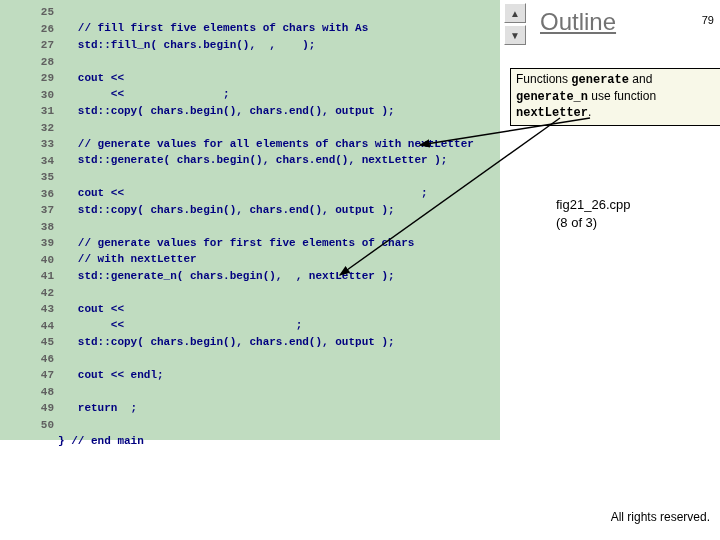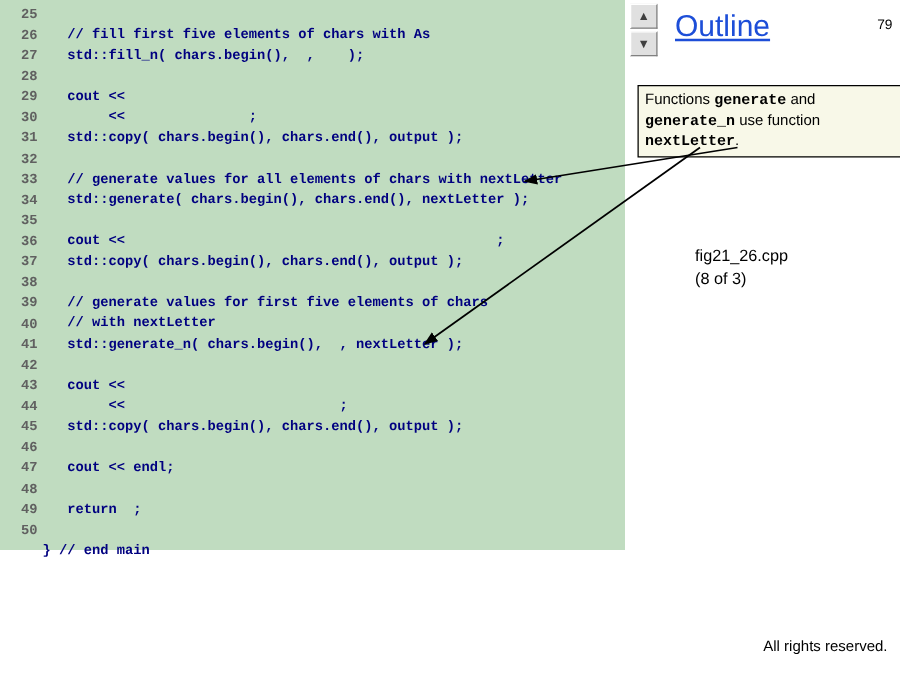--- a/index.html
+++ b/index.html
@@ -25,20 +25,21 @@
     width: 30px;
     padding-top: 4px;
     text-align: right;
     padding-right: 4px;
     background: #c0dcc0;
     font-family: "Courier New", monospace;
     font-size: 11px;
     font-weight: bold;
     color: #606060;
     line-height: 16.5px;
+    margin-left: 24px;
   }
   .code-lines {
     flex: 1;
     padding-top: 20px;
     font-family: "Courier New", monospace;
     font-size: 11px;
     font-weight: bold;
     color: #000080;
     white-space: pre;
     line-height: 16.5px;
@@ -63,21 +64,21 @@
     justify-content: center;
     font-size: 10px;
     color: #404040;
   }
   .outline-title {
     position: absolute;
     left: 540px;
     top: 8px;
     font-size: 24px;
     text-decoration: underline;
-    color: #1d4ed8;
+    color: #737373;
   }
   .slide-num {
     position: absolute;
     right: 6px;
     top: 14px;
     font-size: 11px;
     color: #000000;
   }
   .callout {
     position: absolute;

